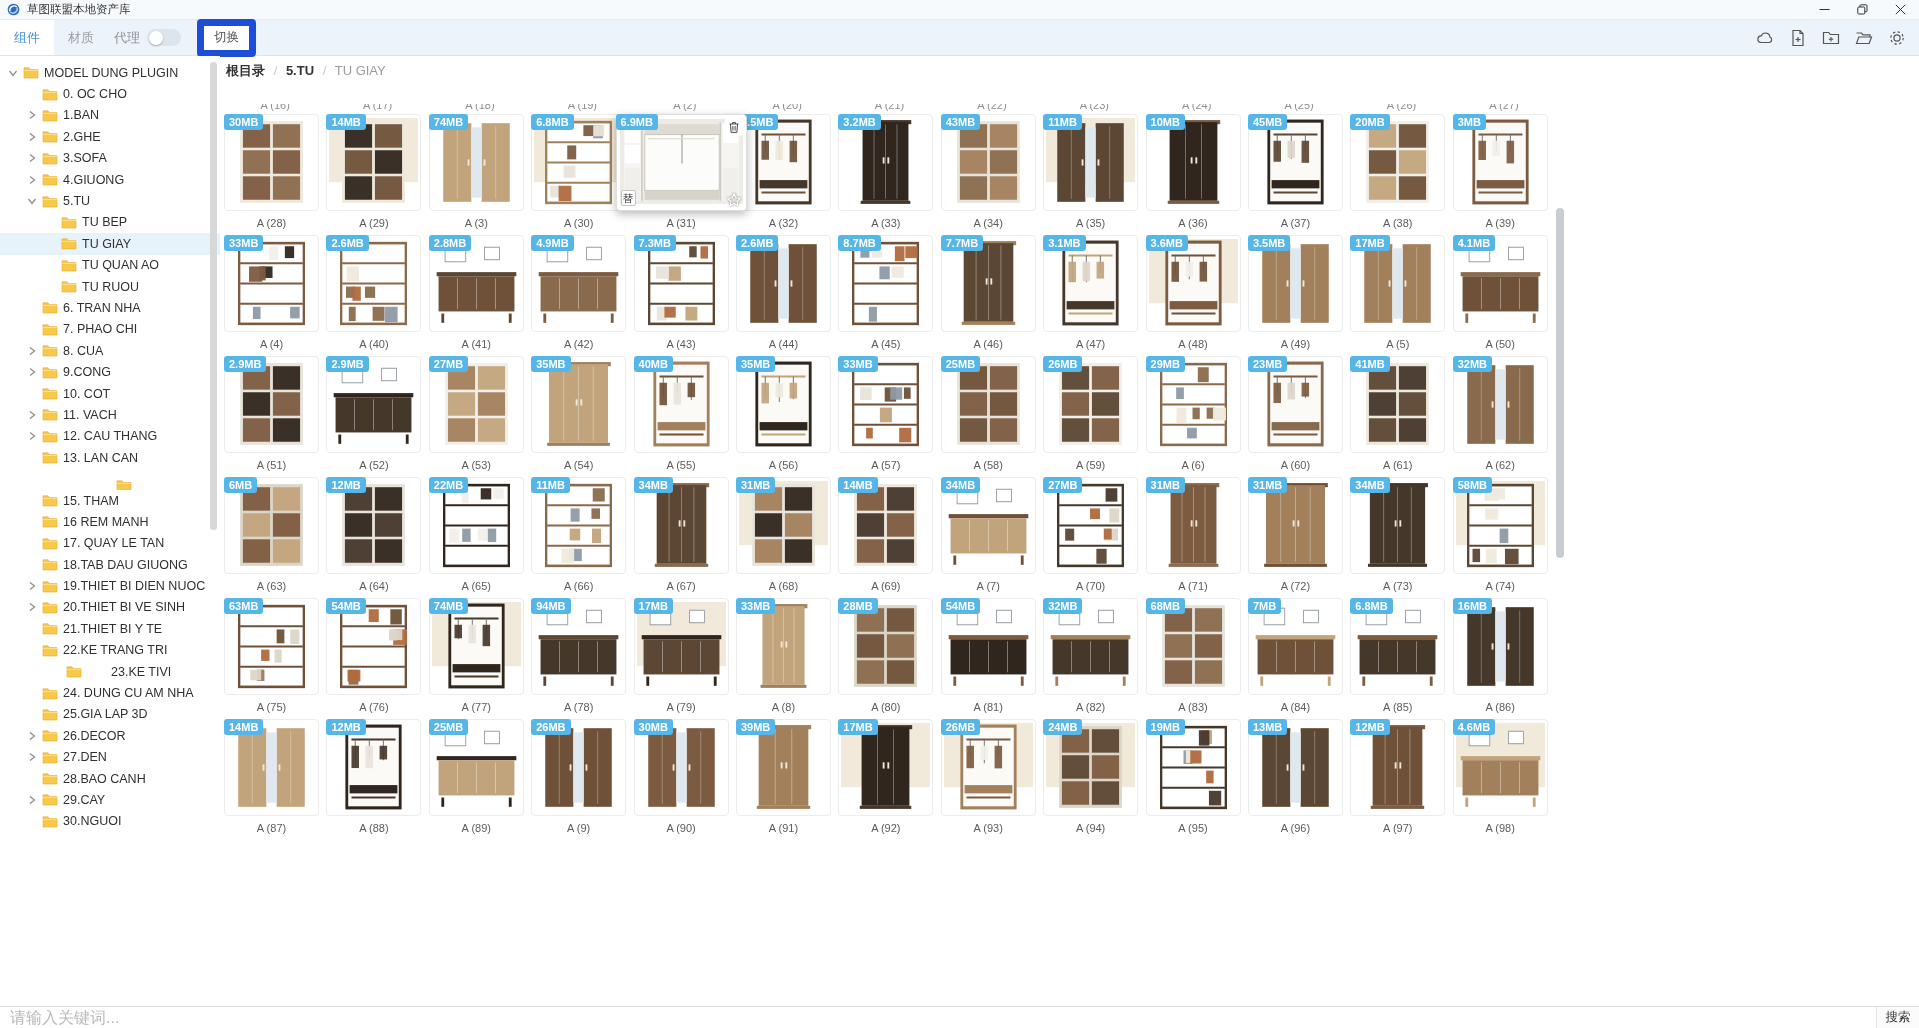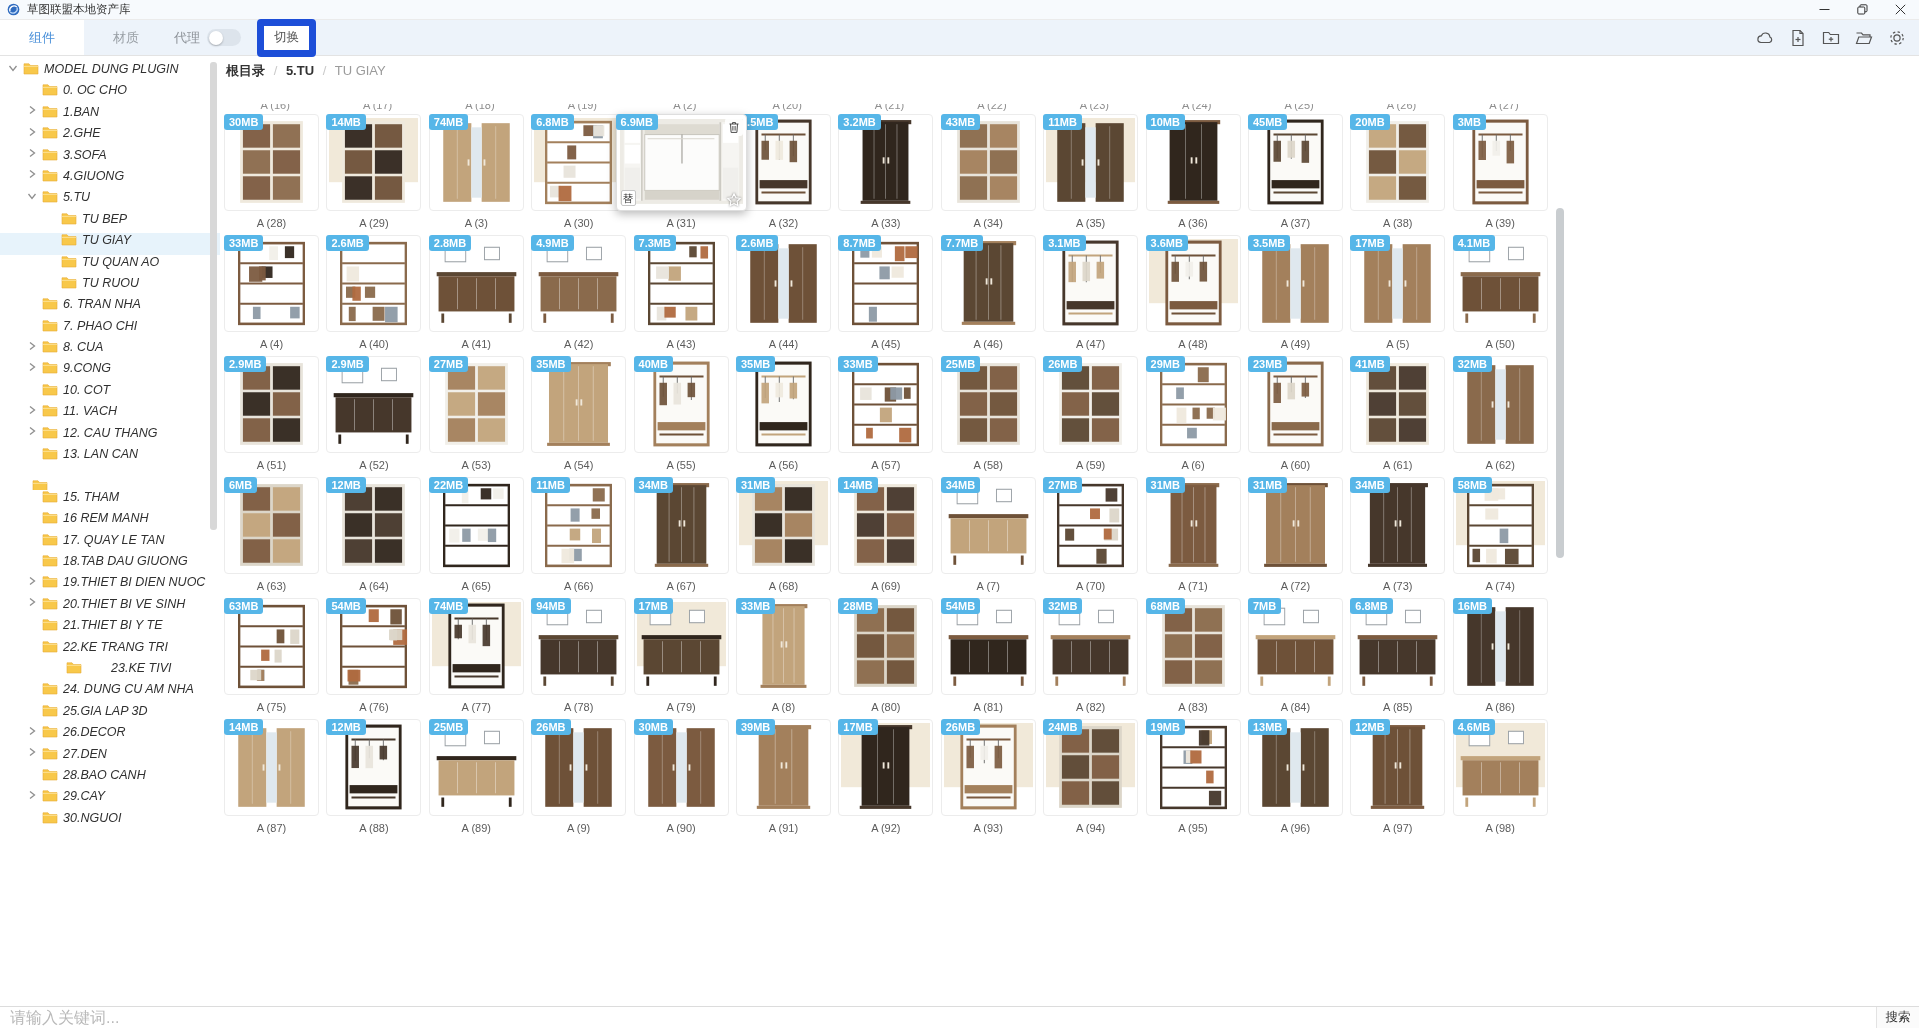--- a/index.html
+++ b/index.html
@@ -8,33 +8,33 @@
   
   .titlebar{height:20px;background:#f7fafd;border-bottom:1px solid #ebebeb;display:flex;align-items:center;padding:0 0 0 7px;box-sizing:border-box;}
   .app-logo{width:13px;height:13px;display:inline-flex;}
   .app-logo svg{width:13px;height:13px;}
   .win-title{font-size:11.5px;color:#333;margin-left:7px;}
   .wcontrols{margin-left:auto;display:flex;height:20px;}
   .wbtn{width:38px;height:20px;display:flex;align-items:center;justify-content:center;}
   .wbtn svg{width:11px;height:11px;stroke:#333;stroke-width:1;fill:none;}
   
   .tabbar{height:36px;background:#edf3fa;border-bottom:1px solid #e3e3e3;display:flex;align-items:center;box-sizing:border-box;}
-  .tab{height:35px;display:flex;align-items:center;padding:0 29px;font-size:13px;color:#9aa0a6;cursor:default;}
+  .tab{height:35px;display:flex;align-items:center;padding:0 14px;font-size:13px;color:#9aa0a6;cursor:default;}
   .tab.active{background:#fff;color:#4a90d9;}
   .proxy-wrap{display:flex;align-items:center;padding-left:6px;font-size:13px;color:#8d9298;}
   .toggle{width:34px;height:17px;border-radius:9px;background:#dde4ec;margin-left:7px;position:relative;}
   .knob{position:absolute;left:2px;top:1.5px;width:14px;height:14px;border-radius:50%;background:#fff;box-shadow:0 1px 2px rgba(0,0,0,.25);}
   .switch-btn{margin-left:16px;height:24px;padding:0 10px;background:#fff;border:7px solid #1d4ed8;border-radius:4px;font-size:12.5px;color:#555;display:flex;align-items:center;}
   .tool-icons{margin-left:auto;margin-right:13px;display:flex;gap:15px;}
   .ticon{width:18px;height:18px;display:inline-flex;}
   .ticon svg{width:18px;height:18px;stroke:#555;fill:none;stroke-width:1.2;}
   
   .appbody{display:flex;height:950px;position:relative;}
   .sidebar{width:220px;flex:none;position:relative;overflow:hidden;background:#fff;padding-top:6px;box-sizing:border-box;}
-  .trow{height:21.4px;display:flex;align-items:flex-start;white-space:nowrap;overflow:hidden;font-style:italic;}
+  .trow{height:21.4px;display:flex;align-items:center;white-space:nowrap;overflow:hidden;}
   .trow.sel{background:#e7f3fb;}
   .chev{width:13px;height:11px;flex:none;display:inline-flex;align-items:center;}
   .chev svg{width:10px;height:10px;}
   .fold{width:16px;height:13px;flex:none;margin:0 5px 0 2px;display:inline-flex;}
   .fold svg{width:16px;height:13px;}
   .tlabel{font-size:12.5px;color:#303030;}
   .side-scroll{position:absolute;right:3px;top:6px;width:7px;height:468px;background:#d8d8d8;border-radius:3px;}
   
   .content{flex:1;position:relative;}
   .breadcrumb{height:22px;padding:6px 0 0 6px;font-size:13px;}

